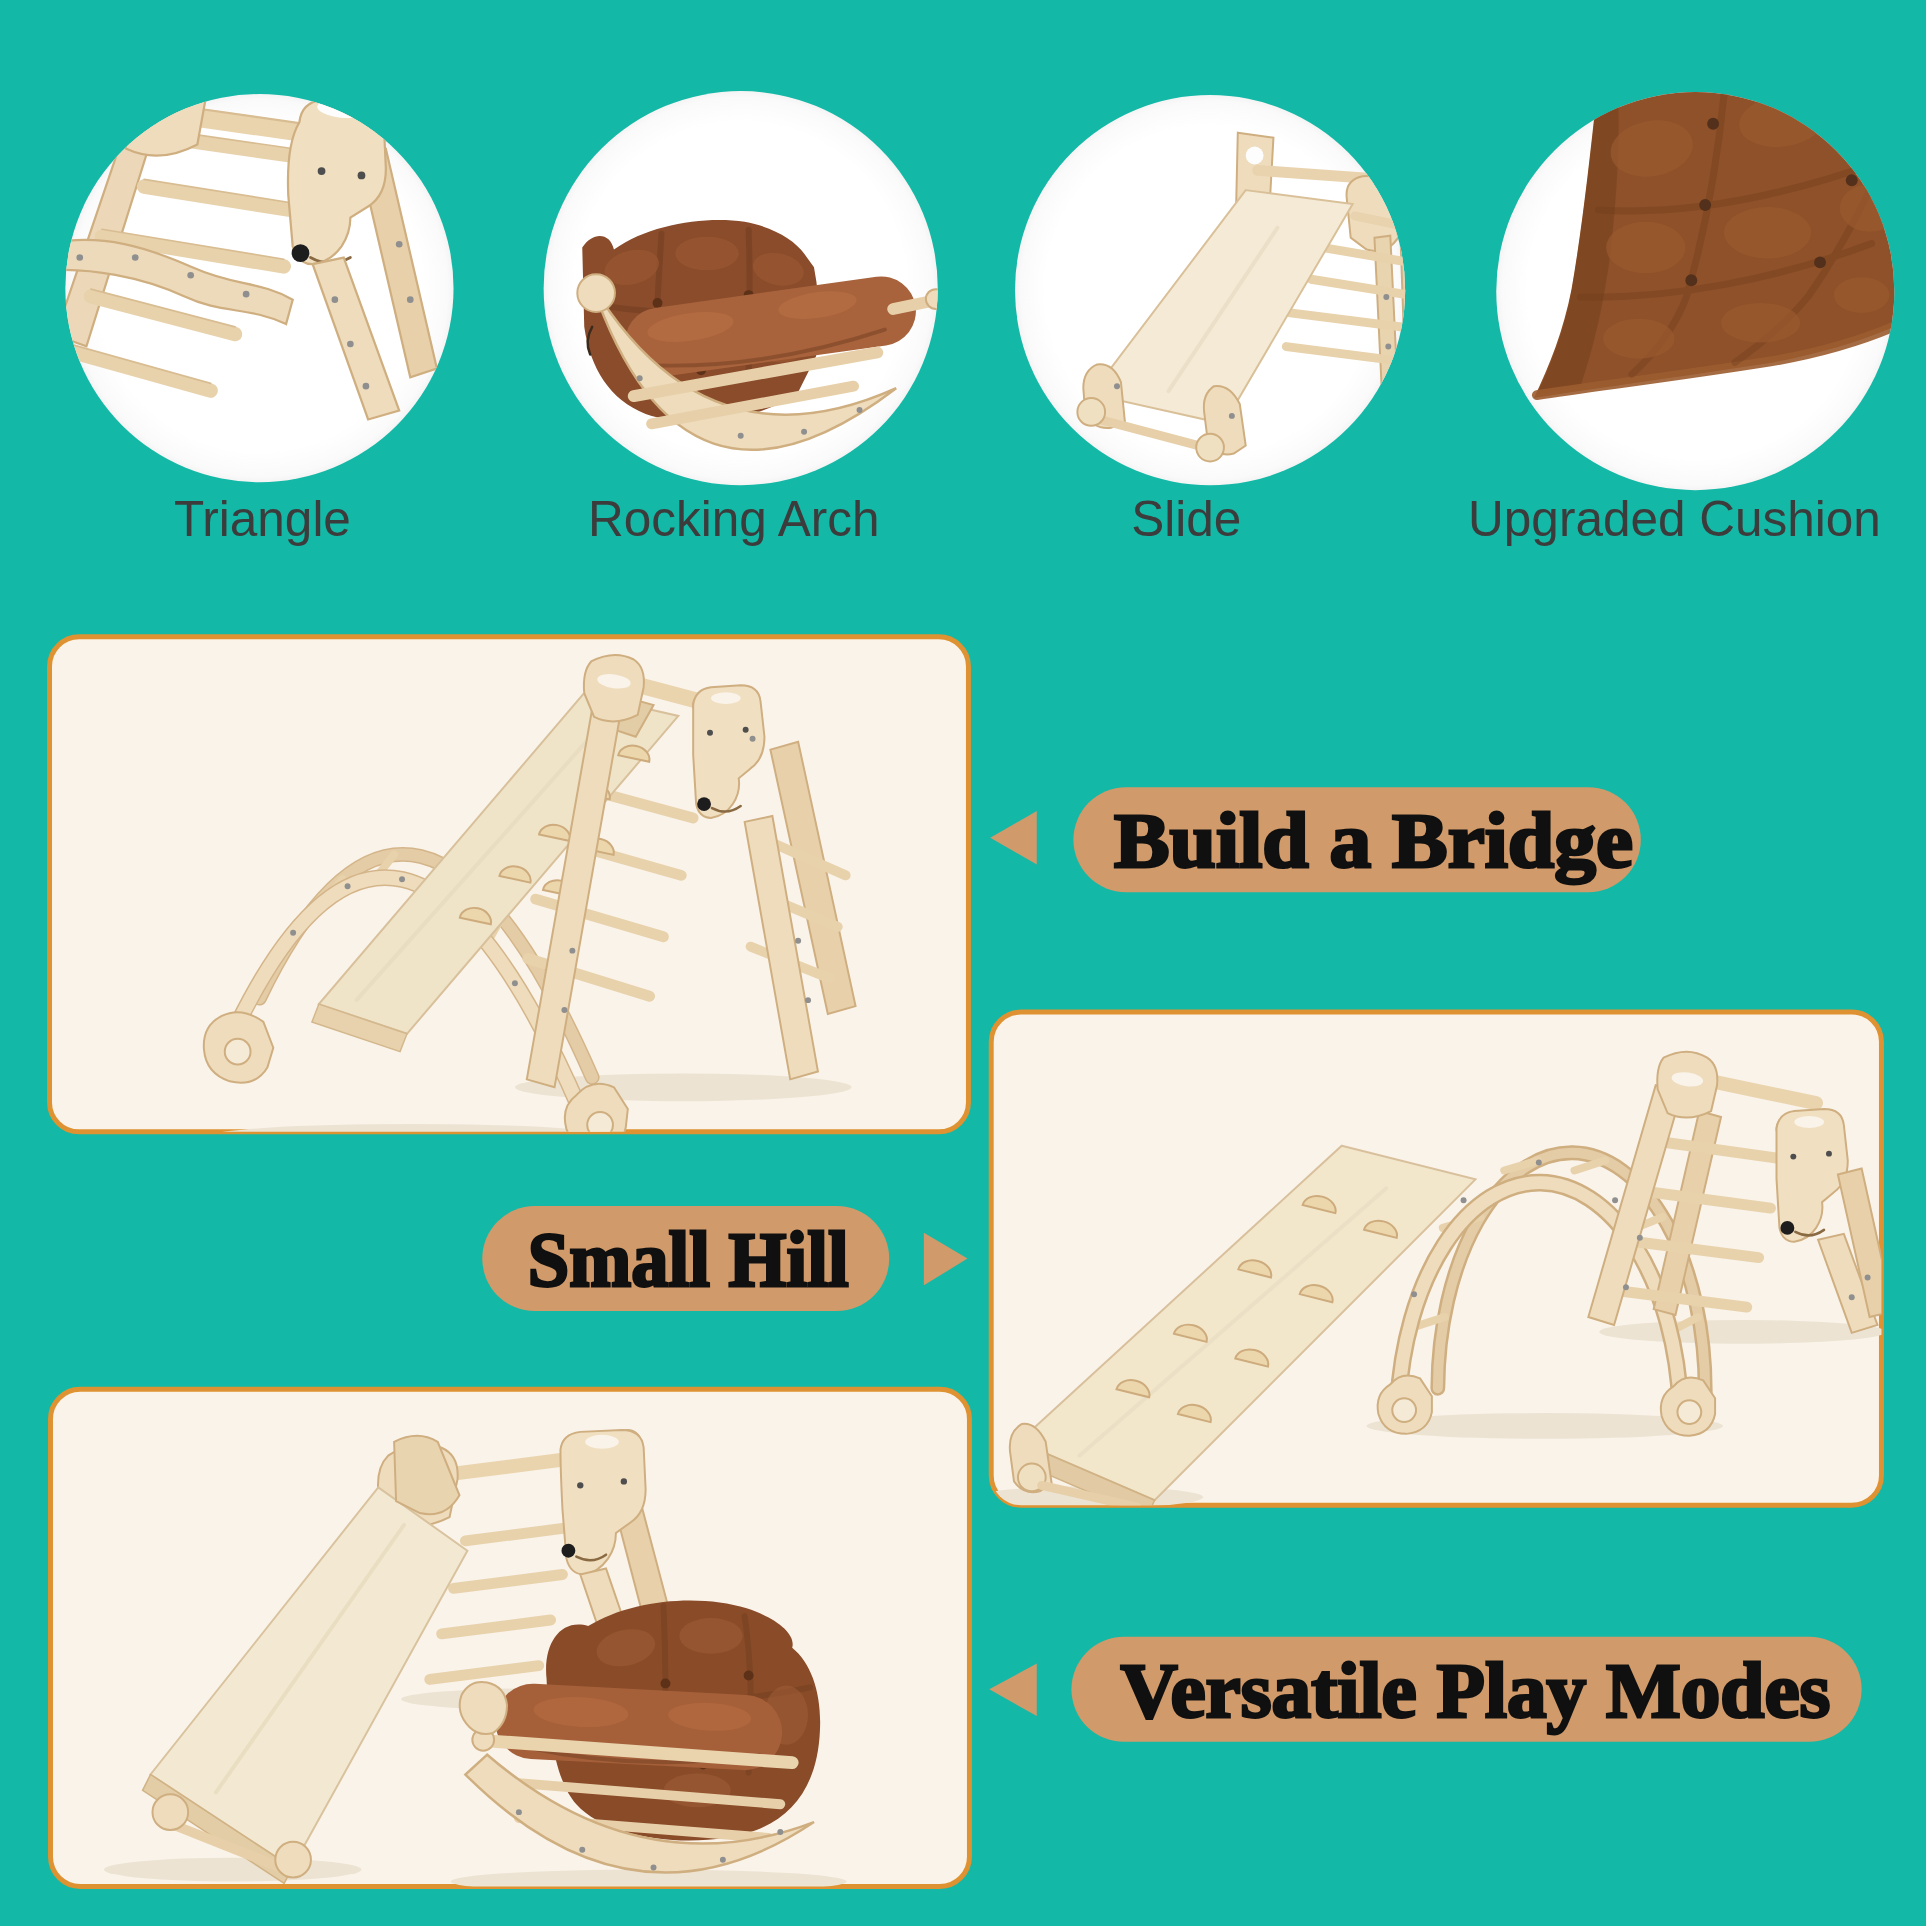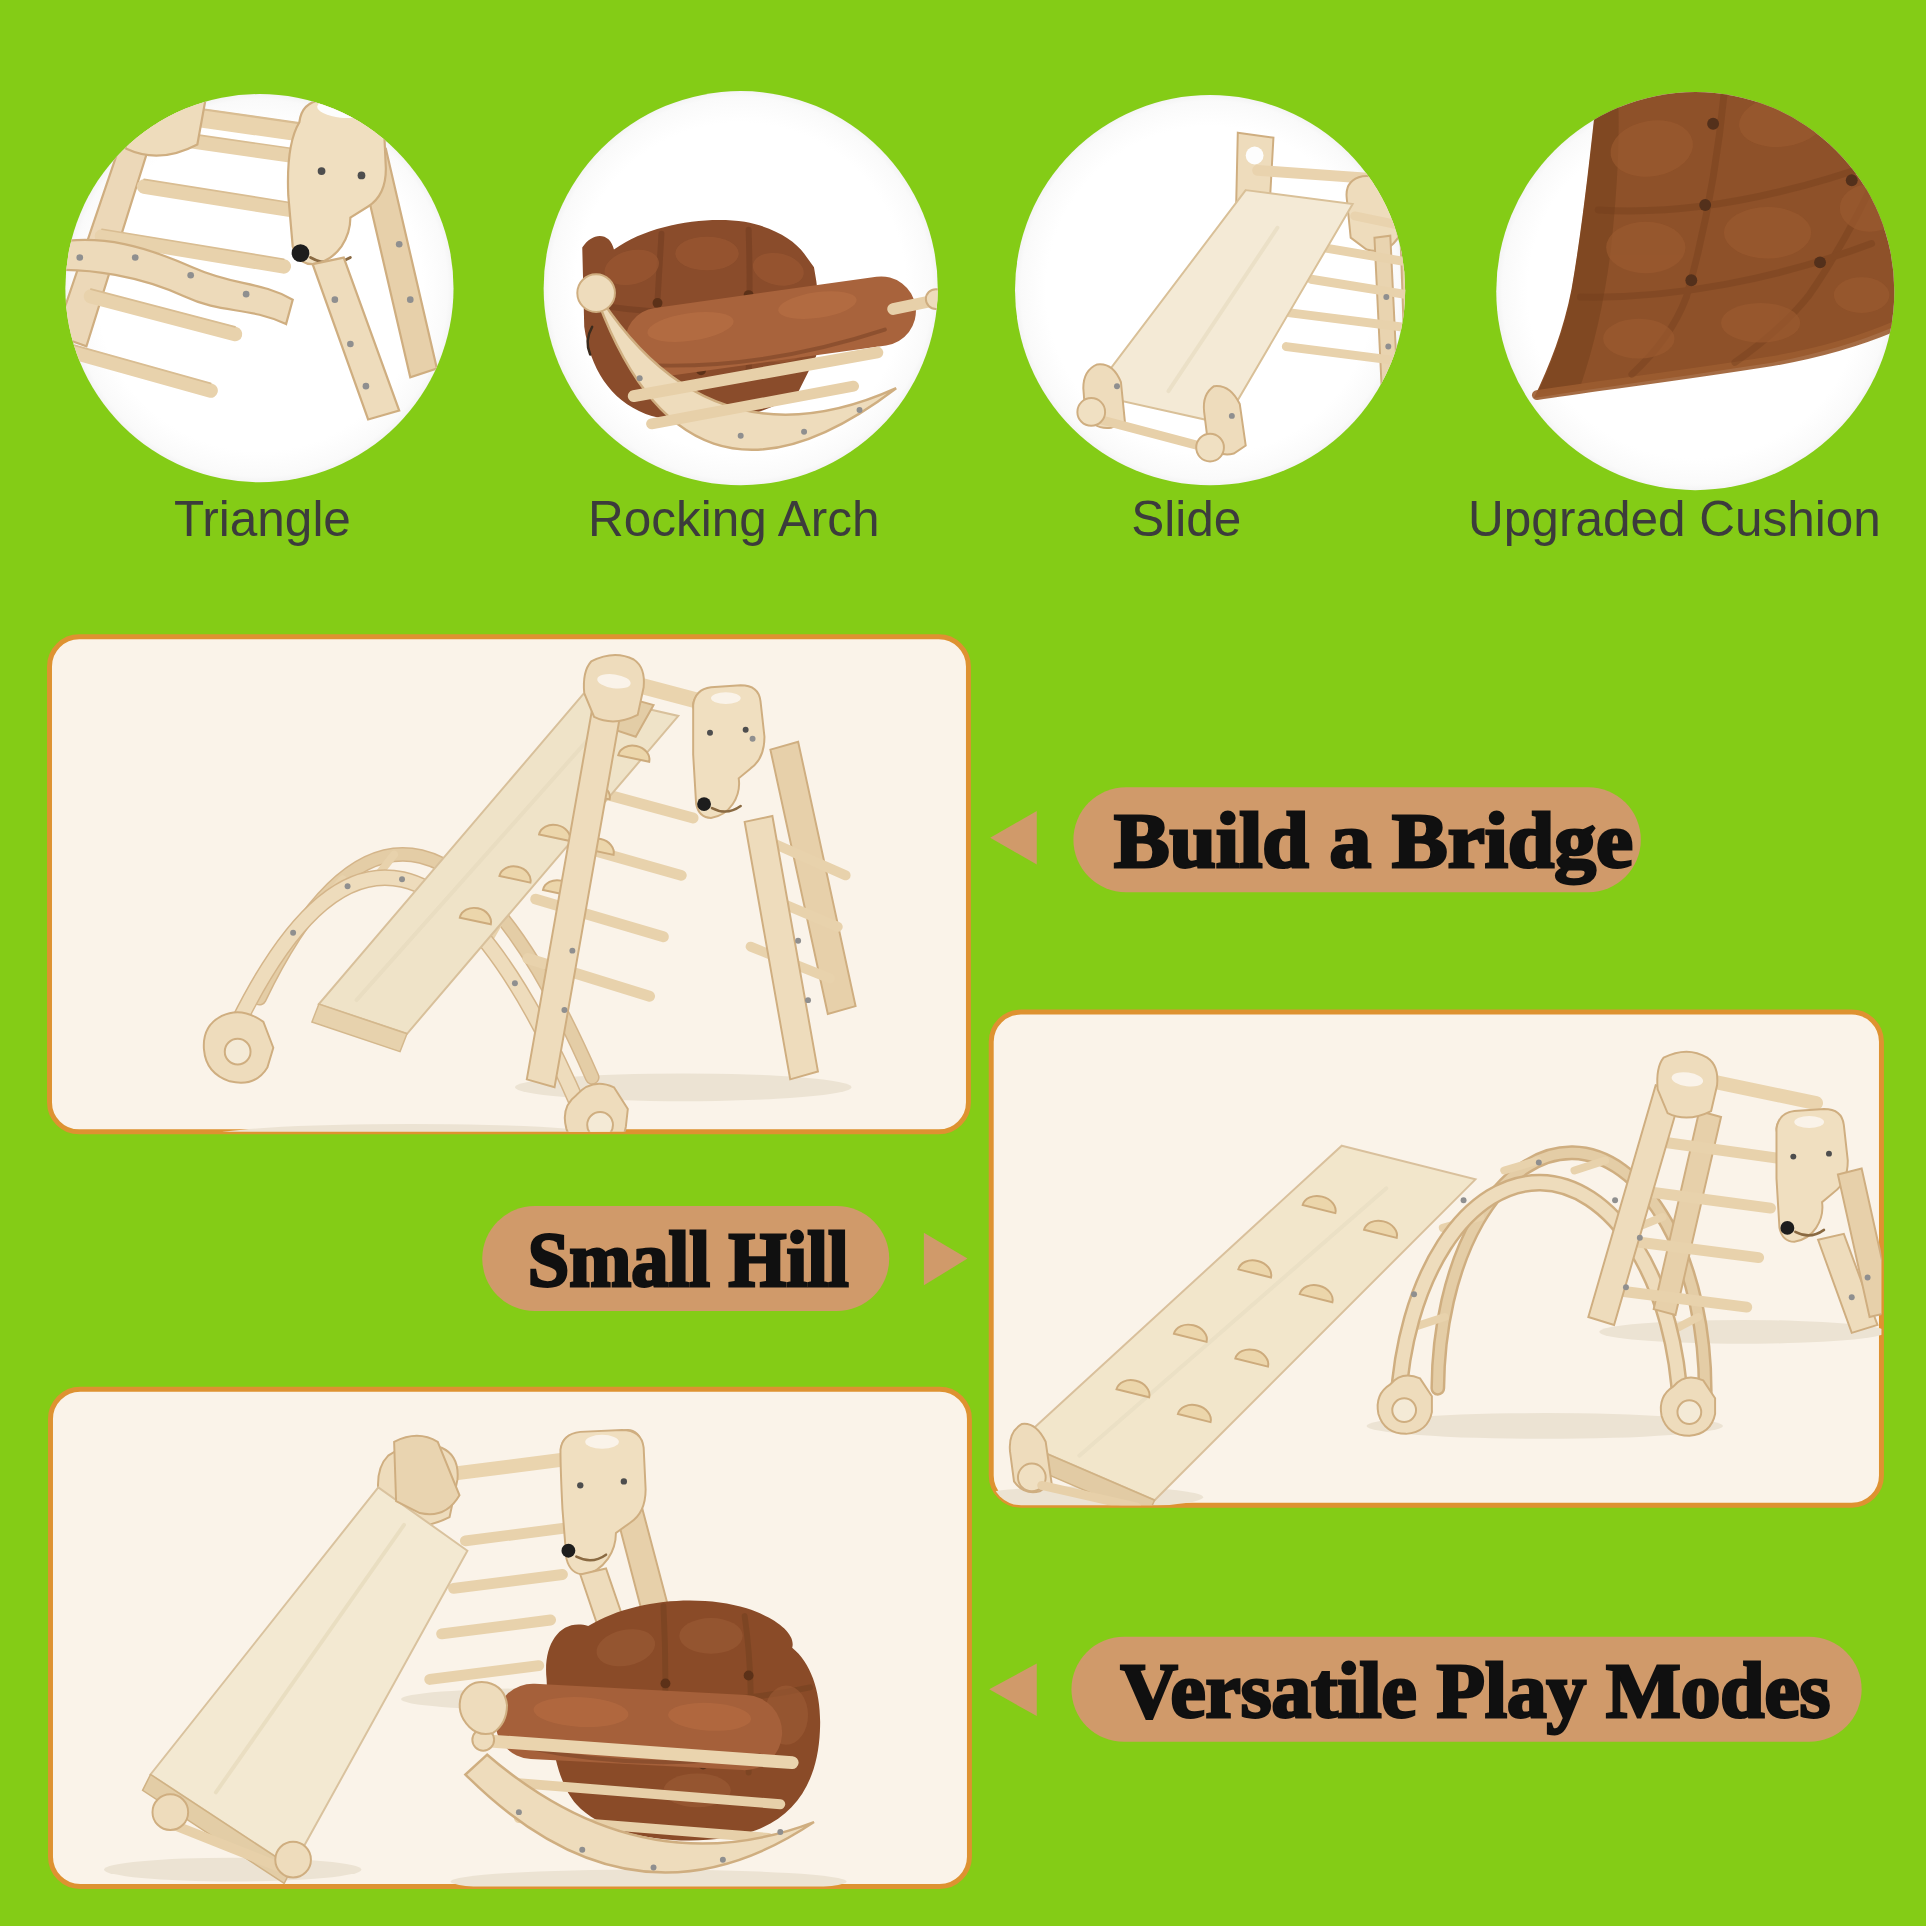--- a/index.html
+++ b/index.html
@@ -1,16 +1,16 @@
 <!DOCTYPE html>
 <html><head>
 <meta charset="utf-8">
 <style>
   html,body{margin:0;padding:0;background:#ffffff;}
-  #page{position:relative;width:1927px;height:1927px;background:#84cc16;overflow:hidden;
+  #page{position:relative;width:1927px;height:1927px;background:#14b8a6;overflow:hidden;
         font-family:"Liberation Sans", sans-serif;}
   svg{display:block;}
 </style>
 </head>
 <body>
 <div id="page">
 <svg width="1927" height="1927" viewBox="0 0 1946 1946">
 <defs>
   <radialGradient id="circBG" cx="50%" cy="50%" r="50%">
     <stop offset="0%" stop-color="#ffffff"></stop>

